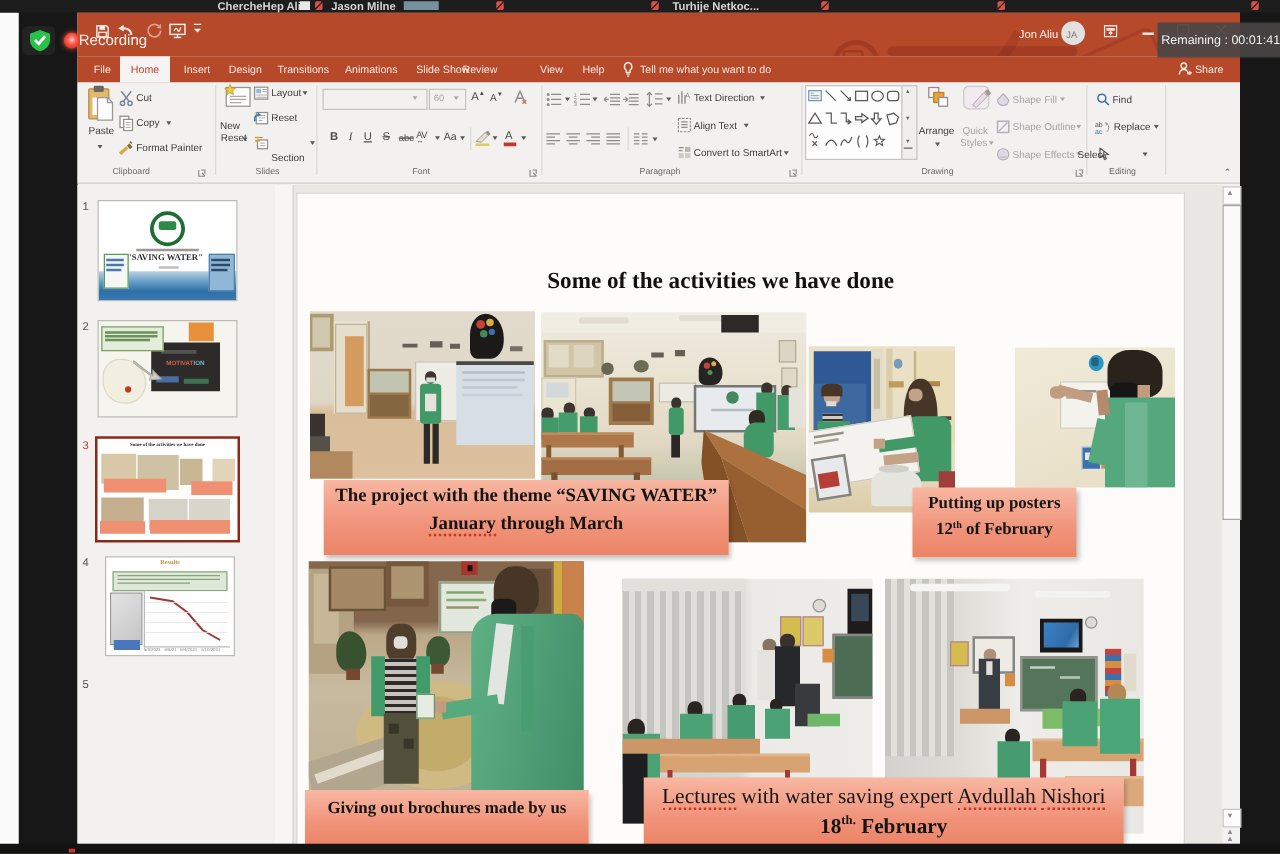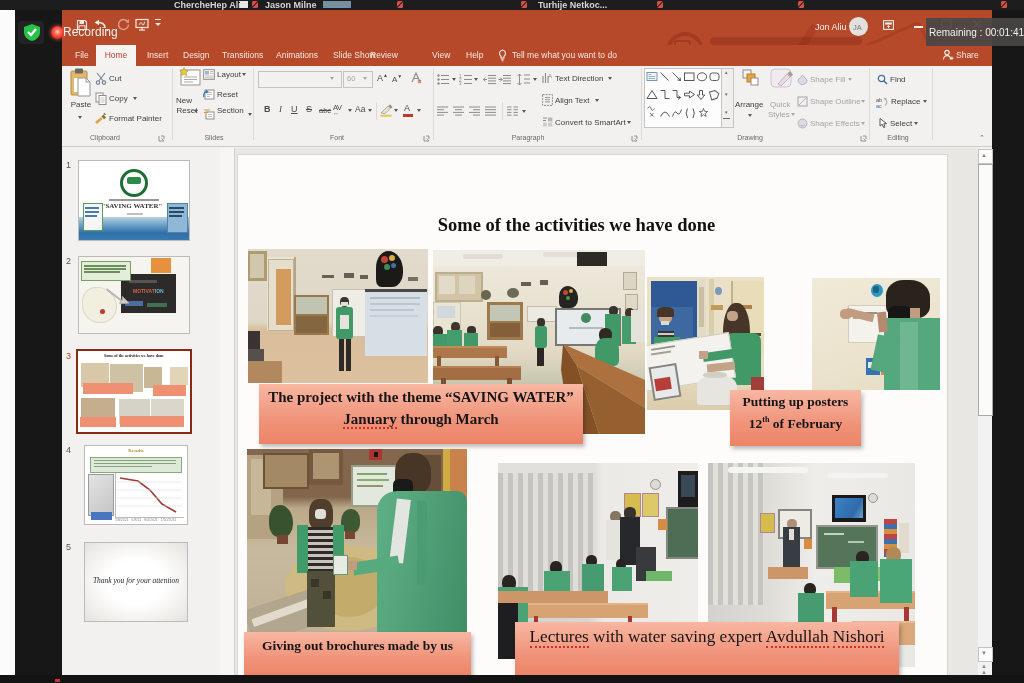--- a/index.html
+++ b/index.html
@@ -197,21 +197,21 @@
         <path d="M4 3.4 h5 M4 5.4 h5 M4 7.4 h3" stroke="#adaaa5" stroke-width="0.8"></path>
         <path d="M1 8 C0 4.5 2 2.5 4.5 2.8" fill="none" stroke="#3a78b5" stroke-width="1.3"></path>
         <path d="M3.2 0.6 L5.8 2.9 L3 4.4 Z" fill="#3a78b5"></path>
       </svg>
     <div class="rlbl" style="left:155px;top:24px;">Reset</div>
     <svg class="abs" style="left:141px;top:43px;" width="12" height="11" viewBox="0 0 12 11">
         <rect x="3" y="3" width="8" height="7" fill="#fff" stroke="#8f8c89" stroke-width="1"></rect>
         <path d="M1 1 h6 M1 3.5 h4" stroke="#d8963c" stroke-width="1.2"></path>
         <path d="M5 5.5 h4 M5 7.5 h4" stroke="#adaaa5" stroke-width="0.8"></path>
       </svg>
-    <div class="rlbl" style="left:155px;top:40px;">Section</div>
+    <div class="rlbl" style="left:155px;top:56px;">Section</div>
     <div class="dd" style="left:186px;top:47px;"></div>
     <div class="glabel" style="left:132px;width:40px;">Slides</div>
     <div class="gsep" style="left:191px;"></div>
 
     <div class="combo" style="left:196px;top:5px;width:82px;height:15px;background:#f2f1ef;"></div>
     <div class="dd dis" style="left:268px;top:11px;"></div>
     <div class="combo" style="left:281px;top:5px;width:28px;height:15px;background:#f2f1ef;"></div>
     <div class="rlbl dis" style="left:285px;top:8px;font-size:7.5px;">60</div>
     <div class="dd dis" style="left:301px;top:11px;"></div>
     <div class="ric" style="left:315px;top:6px;font-size:9px;">A<span style="font-size:5px;vertical-align:4px;">▲</span></div>
@@ -394,21 +394,21 @@
     <svg class="abs" style="left:814px;top:30px;" width="13" height="12" viewBox="0 0 13 12">
         <text x="0" y="5.5" font-size="5.5" fill="#4e4c4a">ab</text>
         <text x="0" y="11.5" font-size="5.5" fill="#2f6fb5">ac</text>
         <path d="M9.5 2.5 q3 3.5 0 7 m0-7 l-1.6-0.3 m1.6 0.3 l-0.3 1.7" stroke="#8f8c89" stroke-width="0.8" fill="none"></path>
       </svg>
     <div class="rlbl" style="left:829px;top:31px;">Replace</div>
     <div class="dd" style="left:861px;top:34px;"></div>
     <svg class="abs" style="left:816px;top:52px;" width="10" height="11" viewBox="0 0 10 11">
         <path d="M2 0.5 L2 8 L4.2 6.2 L5.6 9.6 L7 9 L5.8 5.8 L8.6 5.6 Z" fill="#fff" stroke="#5a5856" stroke-width="1"></path>
       </svg>
-    <div class="rlbl" style="left:828px;top:53px;">Select</div>
+    <div class="rlbl" style="left:800px;top:53px;">Select</div>
     <div class="dd" style="left:852px;top:56px;"></div>
     <div class="glabel" style="left:808px;width:56px;">Editing</div>
     <div class="gsep" style="left:870px;"></div>
     <div class="ric" style="left:917px;top:68px;font-size:7px;color:#6a6866;">⌃</div>
   </div>
   <div class="abs" id="ribbonline"></div>
   <div class="abs" id="panel"></div>
   <div class="abs" id="panelscroll"></div>
   <div class="abs" id="paneldiv"></div>
   <div class="abs" id="canvas"></div>
@@ -488,23 +488,20 @@
     <svg class="abs" style="left:31px;top:28px;" width="66" height="42" viewBox="0 0 66 42">
         <path d="M4 4 L22 7 L34 16 L46 30 L60 38" fill="none" stroke="#9e3a3a" stroke-width="1.6"></path>
         <g stroke="#e3e3e3" stroke-width="0.6">
           <path d="M0 8 h66 M0 16 h66 M0 24 h66 M0 32 h66"></path>
         </g>
       </svg>
     <div class="abs" style="left:6px;top:66px;width:21px;height:8px;background:#4a76c0;"></div>
     <div class="txt" style="left:30px;top:72px;width:68px;font-size:3.5px;color:#888;">5/8/2021&nbsp;&nbsp;&nbsp;6/8/21&nbsp;&nbsp;&nbsp;8/4/2021&nbsp;&nbsp;&nbsp;1/10/2031</div>
   </div>
 
-  <div class="thumb" style="left:22px;top:532px;width:102px;height:78px;background:radial-gradient(ellipse at 50% 50%,#ffffff 40%,#f0efec 75%,#e4e2de 100%);">
-    <div class="txt" style="left:0px;top:33px;width:102px;text-align:center;font-family:'Liberation Serif',serif;font-style:italic;font-size:7.5px;color:#2a2a2a;">Thank you for your attention</div>
-  </div>
 </div>
 <div class="abs" id="slide">
   <div class="txt" style="left:-16px;top:60px;width:709px;text-align:center;font-family:'Liberation Serif',serif;font-weight:bold;font-size:18.5px;color:#111;">Some of the activities we have done</div>
 
   <div class="photo" style="left:10px;top:94px;width:180px;height:134px;background:linear-gradient(180deg,#e9e1d1 0%,#e6decb 54%,#e2c49e 60%,#e5c7a2 100%);">
     <div class="abs" style="left:0;top:2px;width:19px;height:30px;background:#b3a073;"></div>
     <div class="abs" style="left:2px;top:5px;width:14px;height:24px;background:#d8cdb0;"></div>
     <div class="abs" style="left:19px;top:8px;width:27px;height:74px;background:#f0ead8;border-right:2px solid #bbaa88;"></div>
     <div class="abs" style="left:20px;top:10px;width:24px;height:70px;background:#ece5d2;border:1px solid #c6b996;"></div>
     <div class="abs" style="left:28px;top:20px;width:15px;height:56px;background:#dd9f5e;"></div>
@@ -798,20 +795,21 @@
     <div class="abs" style="left:96px;top:120px;width:12px;height:13px;background:#2a2521;border-radius:45%;"></div>
     <div class="abs" style="left:90px;top:130px;width:26px;height:30px;background:#45a272;"></div>
   </div>
 
   <div class="cap" style="left:6px;top:477px;width:227px;height:44px;">
     <div class="txt" style="left:0;top:6px;width:227px;text-align:center;font-weight:bold;font-size:13.5px;">Giving out brochures made by us</div>
   </div>
 
   <div class="cap" style="left:277px;top:467px;width:384px;height:54px;">
     <div class="txt" style="left:0;top:5px;width:384px;text-align:center;font-size:17.2px;"><span style="border-bottom:2px dotted #cc3322;">Lectures</span> with water saving expert <span style="border-bottom:2px dotted #cc3322;">Avdullah</span> <span style="border-bottom:2px dotted #cc3322;">Nishori</span></div>
+    <div class="txt" style="left:0;top:29px;width:384px;text-align:center;font-weight:bold;font-size:17px;">18<sup>th.</sup>&nbsp;February</div>
   </div>
 </div>
 <div class="abs" id="bottombar"></div>
 
 <div class="abs" style="left:18px;top:21px;width:26px;height:23px;background:#232323;border-radius:4px;z-index:35;"></div>
 <svg class="abs" style="left:22px;top:23px;z-index:36;" width="20" height="19" viewBox="0 0 20 19">
   <path d="M10 1 L18 4 L18 9 C18 14 14 17 10 18 C6 17 2 14 2 9 L2 4 Z" fill="#27c248"></path>
   <path d="M6 9 L9 12 L14 6" stroke="#fff" stroke-width="2.2" fill="none"></path>
 </svg>
 <div class="abs" style="left:51px;top:26px;width:13px;height:13px;border-radius:50%;background:radial-gradient(circle at 50% 45%,#ffd0c8 0%,#ff6a5a 30%,#e93c2e 60%,#c42619 100%);z-index:36;box-shadow:0 0 4px rgba(255,90,70,.9);"></div>

